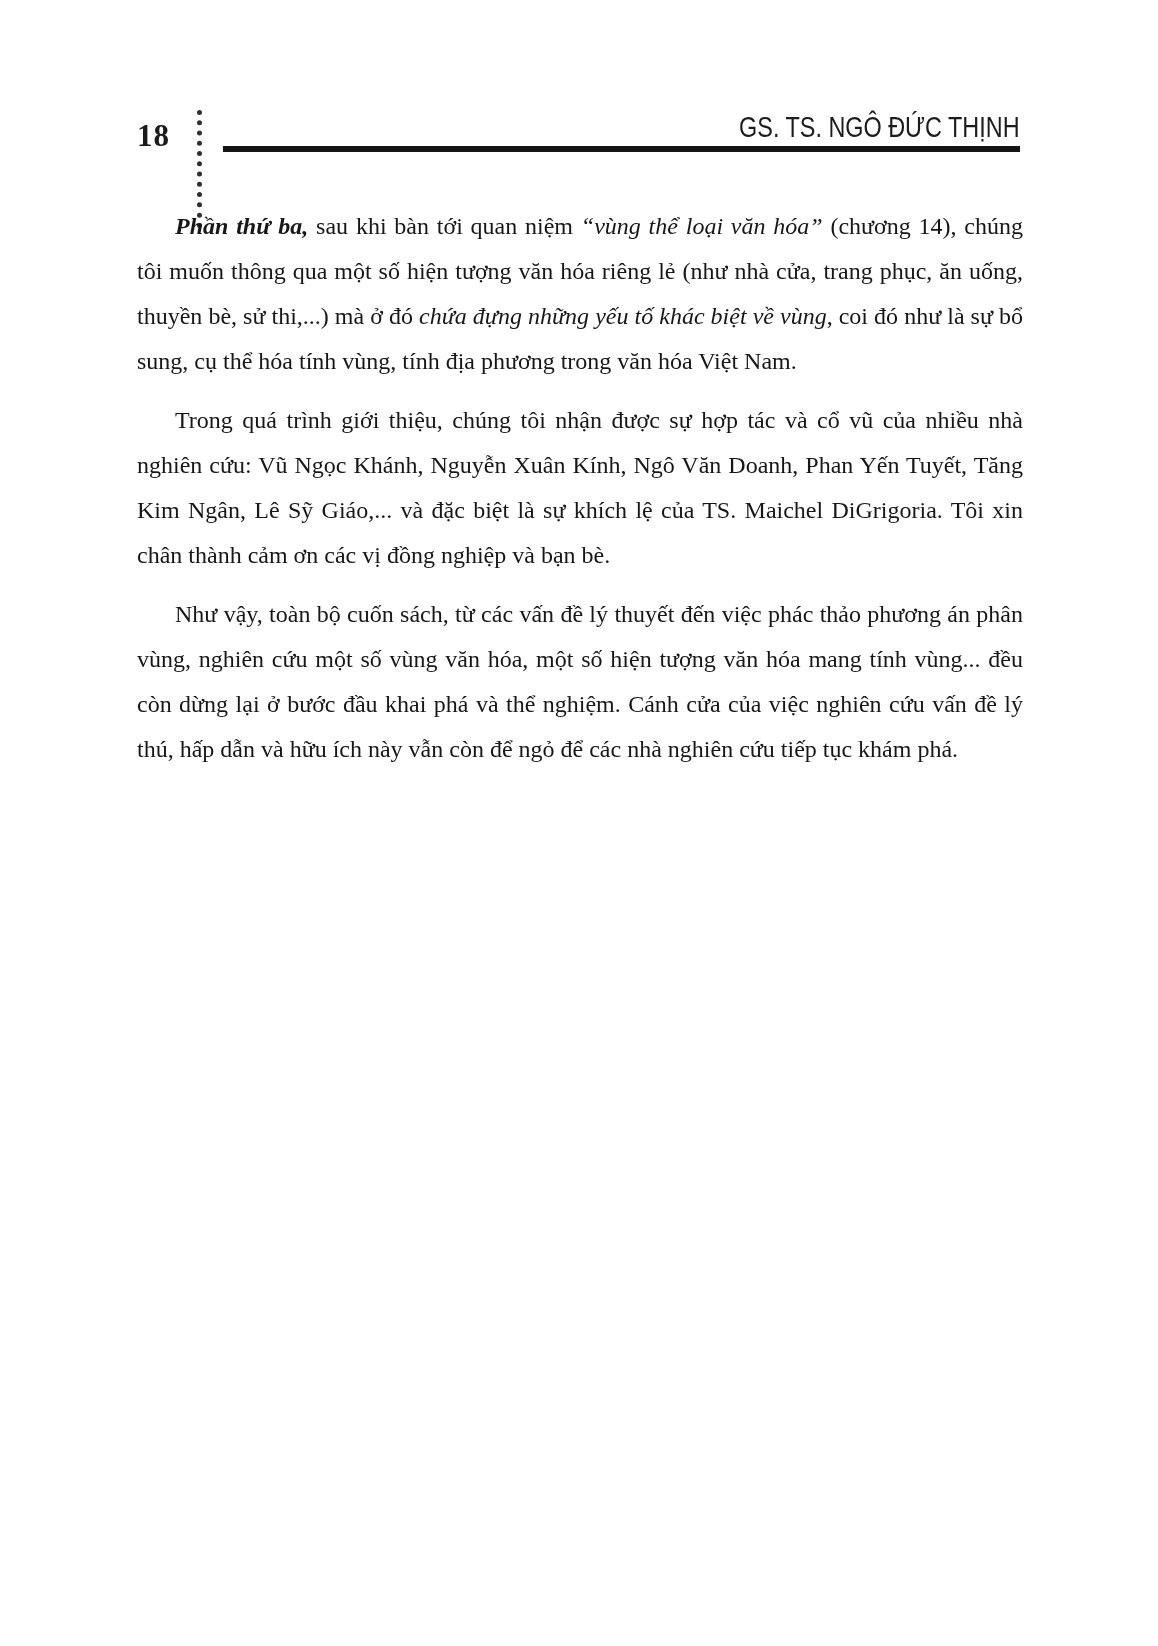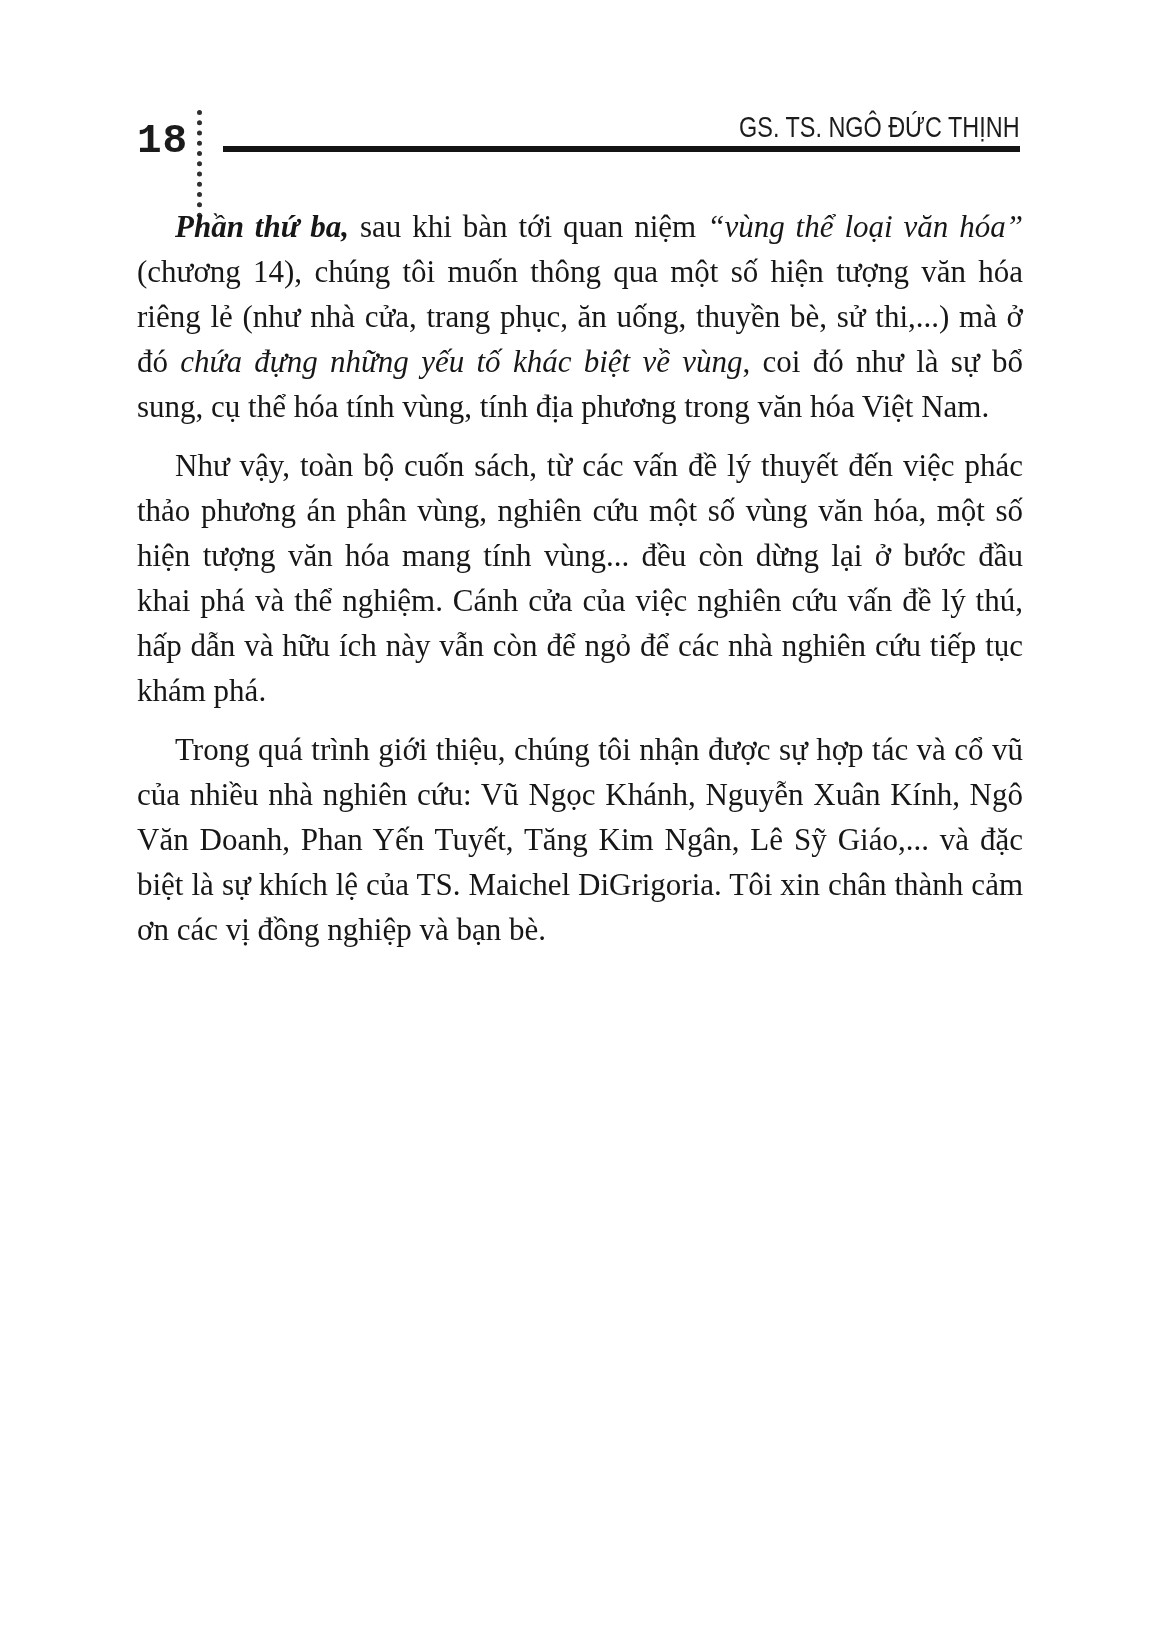--- a/index.html
+++ b/index.html
@@ -10,25 +10,24 @@
     height: 1646px;
     background: #ffffff;
     font-family: "Liberation Serif", serif;
     color: #1a1a1a;
     overflow: hidden;
   }
   .page-number {
     position: absolute;
     left: 137px;
     top: 118px;
-    font-size: 41px;
+    font-size: 31px;
     font-weight: bold;
     color: #1b1b1b;
     letter-spacing: 1px;
-    font-family: Liberation Mono, monospace;
   }
   .ornament-divider {
     position: absolute;
     left: 197px;
     top: 110px;
     height: 118px;
     width: 0;
     border-left: 5px dotted #2f2f2f;
   }
   .header-rule {
@@ -49,21 +48,21 @@
     color: #1c1c1c;
     white-space: nowrap;
     transform: scaleX(0.78);
     transform-origin: 100% 50%;
   }
   .body-text {
     position: absolute;
     left: 137px;
     top: 204px;
     width: 886px;
-    font-size: 31px;
+    font-size: 24px;
     line-height: 45px;
     text-align: justify;
     color: #171717;
   }
   .body-text p {
     margin: 0 0 14px 0;
     text-indent: 38px;
   }
   .body-text .bold-italic { font-weight: bold; font-style: italic; }
   .body-text .italic { font-style: italic; }
@@ -76,17 +75,17 @@
   <div class="page-number">18</div>
 
   <div class="ornament-divider"></div>
 
   <div class="header-rule"></div>
 
   <div class="running-title">GS. TS. NGÔ ĐỨC THỊNH</div>
 
   <div class="body-text">
       <p><span class="bold-italic">Phần thứ ba,</span><span> sau khi bàn tới quan niệm </span><span class="italic">“vùng thể loại văn hóa”</span><span> (chương 14), chúng tôi muốn thông qua một số hiện tượng văn hóa riêng lẻ (như nhà cửa, trang phục, ăn uống, thuyền bè, sử thi,...) mà ở đó </span><span class="italic">chứa đựng những yếu tố khác biệt về vùng</span><span>, coi đó như là sự bổ sung, cụ thể hóa tính vùng, tính địa phương trong văn hóa Việt Nam.</span></p>
+      <p><span>Trong quá trình giới thiệu, chúng tôi nhận được sự hợp tác và cổ vũ của nhiều nhà nghiên cứu: Vũ Ngọc Khánh, Nguyễn Xuân Kính, Ngô Văn Doanh, Phan Yến Tuyết, Tăng Kim Ngân, Lê Sỹ Giáo,... và đặc biệt là sự khích lệ của TS. Maichel DiGrigoria. Tôi xin chân thành cảm ơn các vị đồng nghiệp và bạn bè.</span></p>
       <p><span>Như vậy, toàn bộ cuốn sách, từ các vấn đề lý thuyết đến việc phác thảo phương án phân vùng, nghiên cứu một số vùng văn hóa, một số hiện tượng văn hóa mang tính vùng... đều còn dừng lại ở bước đầu khai phá và thể nghiệm. Cánh cửa của việc nghiên cứu vấn đề lý thú, hấp dẫn và hữu ích này vẫn còn để ngỏ để các nhà nghiên cứu tiếp tục khám phá.</span></p>
-      <p><span>Trong quá trình giới thiệu, chúng tôi nhận được sự hợp tác và cổ vũ của nhiều nhà nghiên cứu: Vũ Ngọc Khánh, Nguyễn Xuân Kính, Ngô Văn Doanh, Phan Yến Tuyết, Tăng Kim Ngân, Lê Sỹ Giáo,... và đặc biệt là sự khích lệ của TS. Maichel DiGrigoria. Tôi xin chân thành cảm ơn các vị đồng nghiệp và bạn bè.</span></p>
     </div>
 
 </div>
 
 </body></html>

